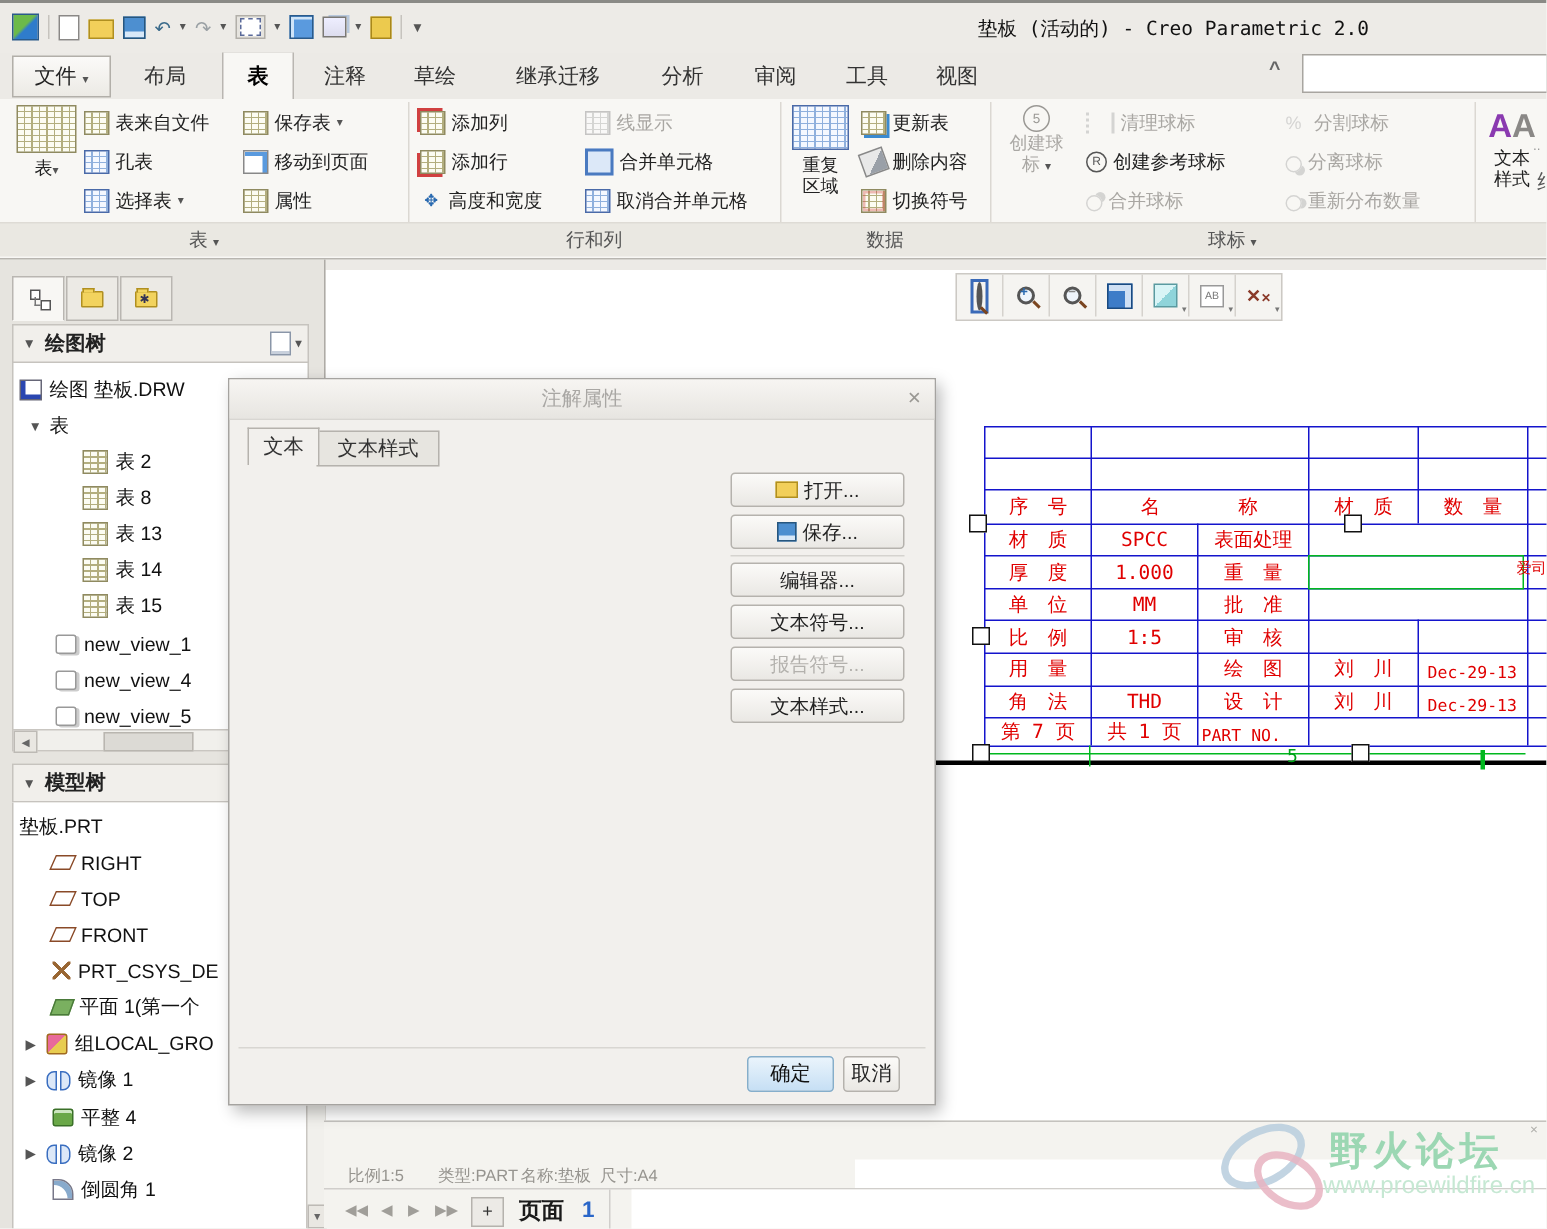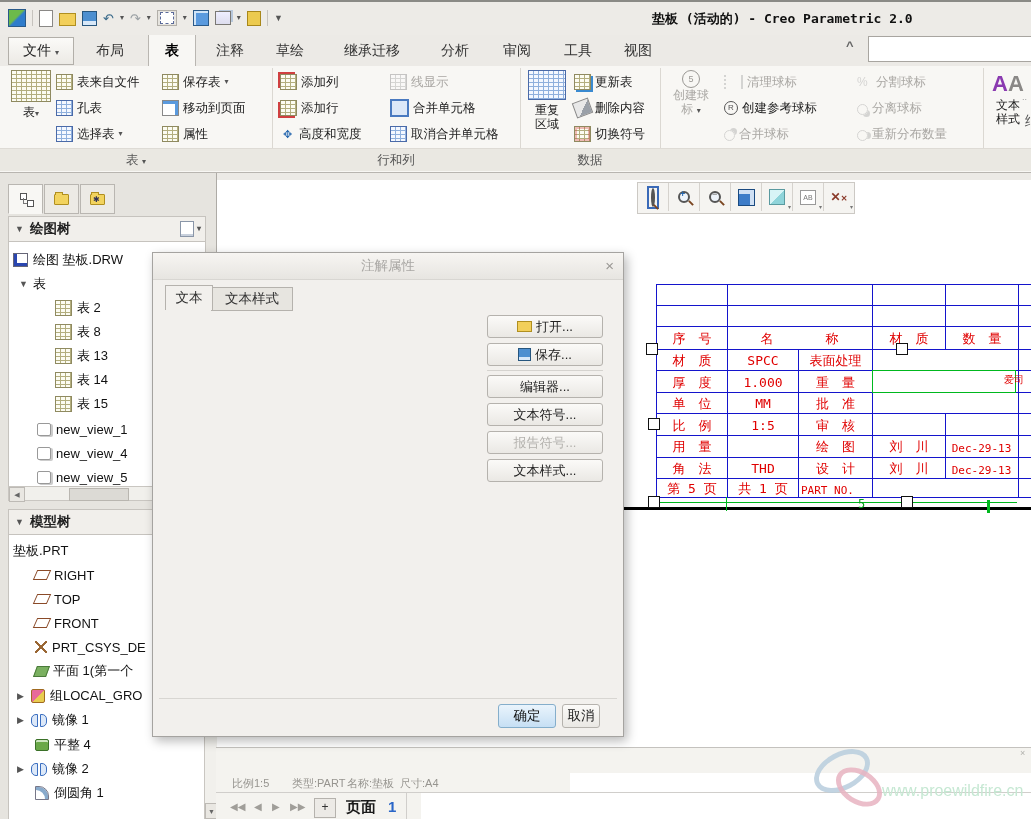--- a/index.html
+++ b/index.html
@@ -15,21 +15,21 @@
       font-size:13px;height:19px;line-height:19px;text-align:center;white-space:pre;
       overflow:hidden;z-index:12}
   .tc.sm{font-size:11px}
   
   #titlebar{left:0;top:0;width:1031px;height:33px;background:#edebe7;border-top:2px solid #8a8a86;z-index:30}
   .qa{position:absolute;top:6px;height:20px;display:flex;align-items:center;gap:6px}
   .qi{width:16px;height:16px;display:inline-block;position:relative;flex:none}
   .qsep{width:1px;height:16px;background:#c6c3be}
   .dd{font-size:8px;color:#555;line-height:8px}
   #wintitle{position:absolute;left:652px;top:8px;font-family:"DejaVu Sans Mono",monospace;
-            font-weight:bold;font-size:13px;color:#111;white-space:nowrap}
+            font-weight:normal;font-size:13px;color:#111;white-space:nowrap}
   
   #tabrow{left:0;top:33px;width:1031px;height:33px;background:#eceae6;z-index:29}
   .tab{position:absolute;top:4px;height:26px;line-height:26px;text-align:center;font-size:14px;color:#333;cursor:default}
   .tab.active{top:1px;height:31px;line-height:30px;background:#f8f7f4;border:1px solid #b9b6b1;border-bottom:none;font-weight:bold;color:#000}
   #filebtn{position:absolute;left:8px;top:4px;width:64px;height:26px;line-height:25px;text-align:center;
            background:linear-gradient(#fbfaf8,#eceae5);border:1px solid #b2afa9;font-size:14px;color:#222}
   #searchbox{position:absolute;left:868px;top:3px;width:158px;height:22px;background:#fff;border:1px solid #a8a5a0}
   #collapse{position:absolute;left:846px;top:5px;font-size:13px;font-weight:bold;color:#666}
   
   #ribbon{left:0;top:66px;width:1031px;height:106px;background:#f8f7f4;border-bottom:1px solid #b8b5b0;z-index:28}
@@ -252,20 +252,21 @@
     <span style="font-size:22px;font-weight:bold;color:#8a3ab0;display:inline-block;line-height:28px">A<span style="color:#8a8886">A</span></span>
     <div>文本</div><div>样式</div>
   </div>
   <div class="abs" style="left:1022px;top:26px;color:#999;font-size:9px">..</div>
   <div class="abs" style="left:1024px;top:46px;width:7px;overflow:hidden;color:#555;font-size:13px">纟</div>
 
   <div class="glabelrow">
     <div class="glabel" style="left:0;width:272px"><span>表</span> <span class="dd">▾</span></div>
     <div class="glabel" style="left:272px;width:248px">行和列</div>
     <div class="glabel" style="left:520px;width:140px">数据</div>
+    <div class="glabel" style="left:660px;width:323px"><span>球标</span> <span class="dd">▾</span></div>
   </div>
 </div>
 
 <div class="abs" style="left:216px;top:180px;width:815px;height:567px;background:#fff;z-index:5"></div>
 
 <div class="abs" id="gfxbar">
   <div class="gbtn">
       <span style="border:2px solid #3a6ab8;padding:2px"><span class="mag"></span></span>
     </div>
   <div class="gbtn">
@@ -348,24 +349,24 @@
 <div class="tc" style="left:800px;top:416px;width:71px">审　核</div>
 <div class="tc" style="left:657px;top:437px;width:70px">用　量</div>
 <div class="tc" style="left:800px;top:437px;width:71px">绘　图</div>
 <div class="tc" style="left:874px;top:437px;width:70px">刘　川</div>
 <div class="tc sm" style="left:946px;top:439px;width:71px">Dec-29-13</div>
 <div class="tc" style="left:657px;top:459px;width:70px">角　法</div>
 <div class="tc" style="left:728px;top:459px;width:70px">THD</div>
 <div class="tc" style="left:800px;top:459px;width:71px">设　计</div>
 <div class="tc" style="left:874px;top:459px;width:70px">刘　川</div>
 <div class="tc sm" style="left:946px;top:461px;width:71px">Dec-29-13</div>
-<div class="tc" style="left:657px;top:479px;width:70px">第 5 页</div>
+<div class="tc" style="left:657px;top:479px;width:70px">第 7 页</div>
 <div class="tc" style="left:728px;top:479px;width:70px">共 1 页</div>
 <div class="tc sm" style="left:801px;top:481px;width:70px;text-align:left">PART NO.</div>
-<div class="tc sm" style="left:1004px;top:370px;width:27px;text-align:left;font-size:10px">爱司</div>
+<div class="tc sm" style="left:1004px;top:370px;width:27px;text-align:right;font-size:10px">爱司</div>
 
 <div class="abs" id="leftpanel">
   <div class="ptab active" style="left:8px">
     <span style="position:relative;width:14px;height:14px">
       <span style="position:absolute;left:1px;top:1px;width:5px;height:5px;background:#fff;border:1px solid #555"></span>
       <span style="position:absolute;left:4px;top:6px;width:1px;height:6px;background:#777"></span>
       <span style="position:absolute;left:4px;top:11px;width:5px;height:1px;background:#777"></span>
       <span style="position:absolute;left:8px;top:8px;width:5px;height:5px;background:#fff;border:1px solid #555"></span>
     </span>
   </div>
@@ -556,15 +557,16 @@
     </div>
 
   <div class="abs" style="left:6px;top:445px;width:458px;height:1px;background:#d8d6d2"></div>
   <div class="okbtn" style="left:345px;width:58px;background:linear-gradient(#eaf4fc,#c6dff4);border:1px solid #85aecb;color:#111">确定</div>
   <div class="okbtn" style="left:409px;width:38px;background:linear-gradient(#fbfaf8,#eae8e4);border:1px solid #b5b2ad;color:#222">取消</div>
 </div>
 
 <div class="abs" id="watermark">
   <span class="wm-ell" style="left:2px;top:10px;width:50px;height:28px;border:5px solid #b7cddd;transform:rotate(-28deg);opacity:.85"></span>
   <span class="wm-ell" style="left:24px;top:28px;width:40px;height:24px;border:5px solid #e7b3c1;transform:rotate(32deg);opacity:.85"></span>
+  <div id="wm-title">野火论坛</div>
   <div id="wm-url">www.proewildfire.cn</div>
 </div>
 <div class="abs" style="left:1020px;top:748px;width:11px;color:#b0b0ac;font-size:9px;z-index:48;line-height:10px">×</div>
 
 </body></html>

